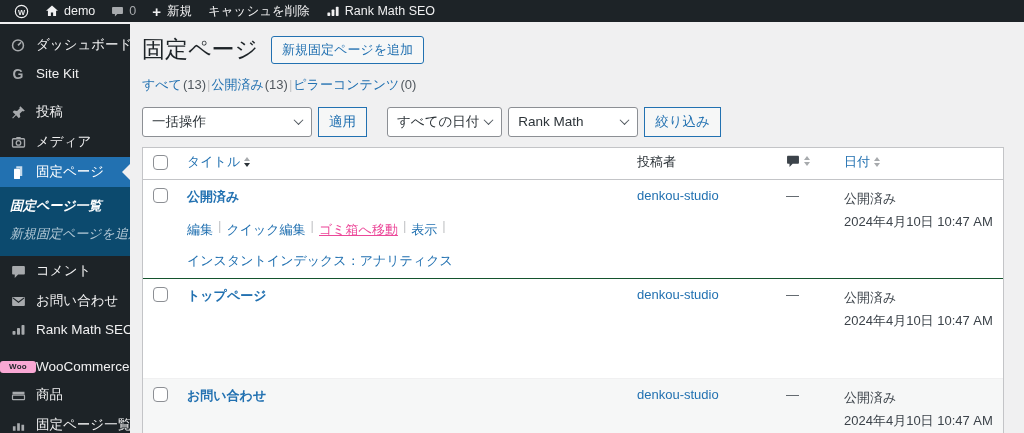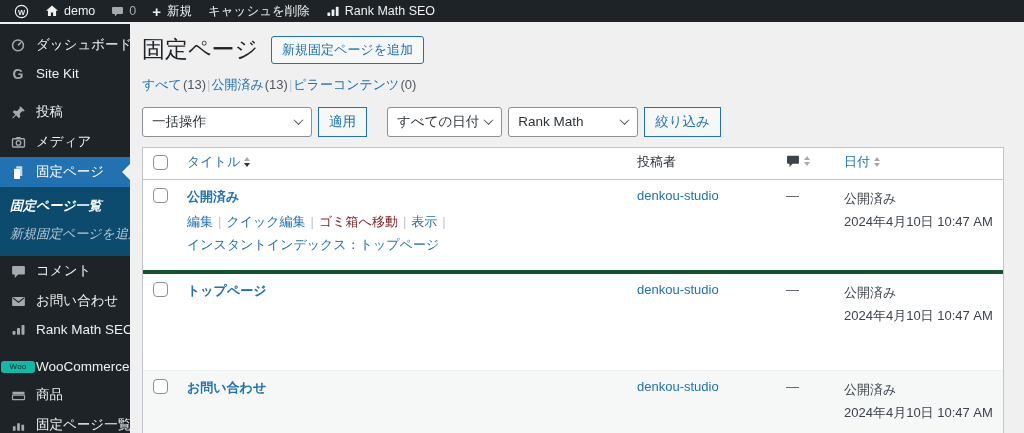--- a/index.html
+++ b/index.html
@@ -37,22 +37,22 @@
   .menu-item.active .mi-icon { color:#fff; }
   .menu-item.active::after {
     content:""; position:absolute; right:0; top:50%; margin-top:-8px;
     border:8px solid transparent; border-right-color:#f0f0f1;
   }
   .menu-gap { height:10px; }
   .submenu { background:#0c4a6e; padding:5px 0 8px;font-style:italic; }
   .submenu-item { display:block; padding:5px 10px; font-size:13px; color:rgba(240,246,252,.72); white-space:nowrap; }
   .submenu-item.current { color:#fff; font-weight:bold; }
   .woo-badge {
-    display:inline-block; background:#14b8a6; color:#1d2327; border-radius:3px;
-    font-size:8px; font-weight:normal; padding:2px 9px; line-height:1; letter-spacing:.2px;
+    display:inline-block; background:#f9a8d4; color:#1d2327; border-radius:3px;
+    font-size:8px; font-weight:bold; padding:2px 9px; line-height:1; letter-spacing:.2px;
   }
 
   
   .main { position:absolute; left:130px; top:22px; right:0; bottom:0; background:#f0f0f1; padding:13px 20px 0 12px; overflow:hidden; }
   .title-row { display:flex; align-items:center; gap:13px; }
   .page-title { font-size:23px; font-weight:400; color:#1d2327; margin:0; line-height:1.3; }
   .page-title-action {
     border:1px solid #2271b1; color:#2271b1; background:#f6f7f7;
     border-radius:3px; font-size:13px; padding:5px 10px; line-height:1.2; cursor:pointer;
     font-family:inherit;
@@ -94,27 +94,27 @@
   .sortable-label { color:#2271b1; display:inline-flex; align-items:center; gap:4px; }
   .plain-label { color:#2c3338; }
   .sorting { display:inline-flex; flex-direction:column; gap:2px; }
   .arr-up { width:0; height:0; border-left:3.5px solid transparent; border-right:3.5px solid transparent; border-bottom:4px solid #a7aaad; }
   .arr-down { width:0; height:0; border-left:3.5px solid transparent; border-right:3.5px solid transparent; border-top:4px solid #a7aaad; }
   .arr-down.dark { border-top-color:#2c3338; }
   .comment-col-icon { color:#3c434a; display:inline-flex; }
 
   .row-title { font-weight:bold; color:#2271b1; font-size:13px; }
   .row-actions { margin-top:7px; font-size:13px; color:#c3c4c7; display:flex; flex-wrap:wrap; gap:5px; align-items:center; }
-  .row-actions a { color:#2271b1; }
-  .row-actions a.danger { color:#7f1d1d; }
+  .row-actions a { color:#2271b1;margin-top:8px; }
+  .row-actions a.danger { color:#ec4899;text-decoration:underline; }
   .author-link { color:#2271b1; }
   .dash { color:#50575e; }
   .date-cell { color:#3c434a; line-height:1.75; }
   .row-1 { min-height:90px; background:#fff; }
-  .row-2 { min-height:100px; background:#fff; border-top:4px solid #14532d; }
+  .row-2 { min-height:100px; background:#fff; border-top:1px solid #14532d; }
   .row-3 { min-height:80px; background:#f6f7f7; border-top:1px solid #f0f0f1; }
 
   svg { display:block; }
 </style>
 </head>
 <body>
 
 <div class="adminbar">
   <a class="ab-item">
     <span class="ab-icon">
@@ -351,21 +351,21 @@
         <a class="row-title">公開済み</a>
         <div class="row-actions">
           <a>編集</a>
           <span class="sep">|</span>
           <a>クイック編集</a>
           <span class="sep">|</span>
           <a class="danger">ゴミ箱へ移動</a>
           <span class="sep">|</span>
           <a>表示</a>
           <span class="sep">|</span>
-          <a>インスタントインデックス：トップページ</a>
+          <a>インスタントインデックス：アナリティクス</a>
         </div>
       </div>
       <div class="td col-author"><a class="author-link">denkou-studio</a></div>
       <div class="td col-comments"><span class="dash">—</span></div>
       <div class="td col-date date-cell">
         <div>公開済み</div>
         <div>2024年4月10日 10:47 AM</div>
       </div>
     </div>
 

